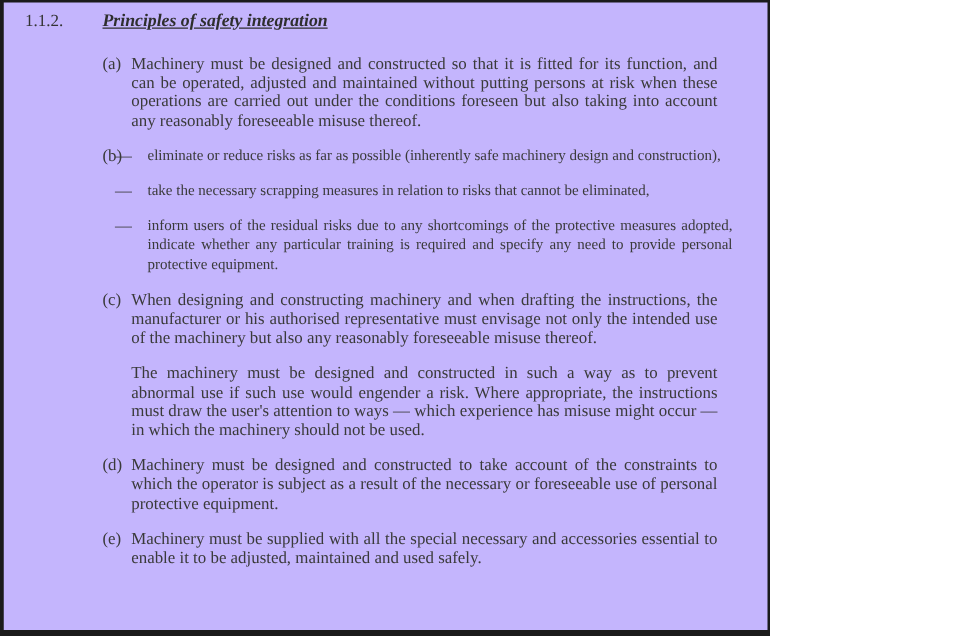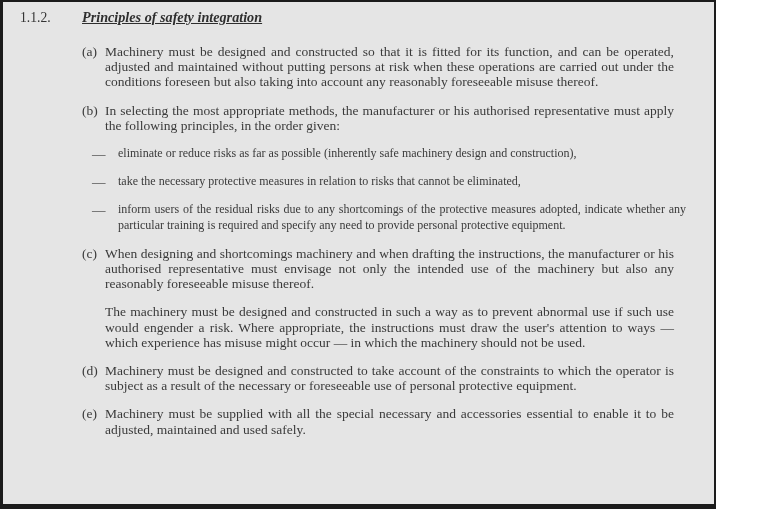--- a/index.html
+++ b/index.html
@@ -2,23 +2,23 @@
 <html><head>
 <meta charset="utf-8">
 <style>
   html, body {
     margin: 0;
     padding: 0;
     background: #ffffff;
   }
   .page {
     box-sizing: border-box;
-    width: 716px;
+    width: 616px;
     height: 509px;
-    background: #e5e5e5;
+    background: #c4b5fd;
     border: 2px solid #1b1b1b;
     border-left-width: 3px;
     border-bottom-width: 5px;
     overflow: hidden;
     font-family: "Liberation Serif", "DejaVu Serif", serif;
     color: #3a3a3a;
     padding: 7px 28px 0 17px;
   }
   .heading-row {
     display: flex;
@@ -97,40 +97,39 @@
     <div class="item">
       <div class="item-label">(a)</div>
       <div class="item-body">
         <p class="para">Machinery must be designed and constructed so that it is fitted for its function, and can be operated, adjusted and maintained without putting persons at risk when these operations are carried out under the conditions foreseen but also taking into account any reasonably foreseeable misuse thereof.</p>
       </div>
     </div>
 
     <div class="item">
       <div class="item-label">(b)</div>
       <div class="item-body">
-        <p class="para">In selecting the most appropriate methods, the manufacturer or his authorised representative must apply the following principles, in the order given:</p>
         <div class="bullet-row">
           <div class="bullet-dash">—</div>
           <div class="bullet-text">eliminate or reduce risks as far as possible (inherently safe machinery design and construction),</div>
         </div>
         <div class="bullet-row">
           <div class="bullet-dash">—</div>
-          <div class="bullet-text">take the necessary protective measures in relation to risks that cannot be eliminated,</div>
+          <div class="bullet-text">take the necessary scrapping measures in relation to risks that cannot be eliminated,</div>
         </div>
         <div class="bullet-row">
           <div class="bullet-dash">—</div>
           <div class="bullet-text">inform users of the residual risks due to any shortcomings of the protective measures adopted, indicate whether any particular training is required and specify any need to provide personal protective equipment.</div>
         </div>
       </div>
     </div>
 
     <div class="item">
       <div class="item-label">(c)</div>
       <div class="item-body">
-        <p class="para">When designing and shortcomings machinery and when drafting the instructions, the manufacturer or his authorised representative must envisage not only the intended use of the machinery but also any reasonably foreseeable misuse thereof.</p>
+        <p class="para">When designing and constructing machinery and when drafting the instructions, the manufacturer or his authorised representative must envisage not only the intended use of the machinery but also any reasonably foreseeable misuse thereof.</p>
         <p class="para">The machinery must be designed and constructed in such a way as to prevent abnormal use if such use would engender a risk. Where appropriate, the instructions must draw the user's attention to ways — which experience has misuse might occur — in which the machinery should not be used.</p>
       </div>
     </div>
 
     <div class="item">
       <div class="item-label">(d)</div>
       <div class="item-body">
         <p class="para">Machinery must be designed and constructed to take account of the constraints to which the operator is subject as a result of the necessary or foreseeable use of personal protective equipment.</p>
       </div>
     </div>

